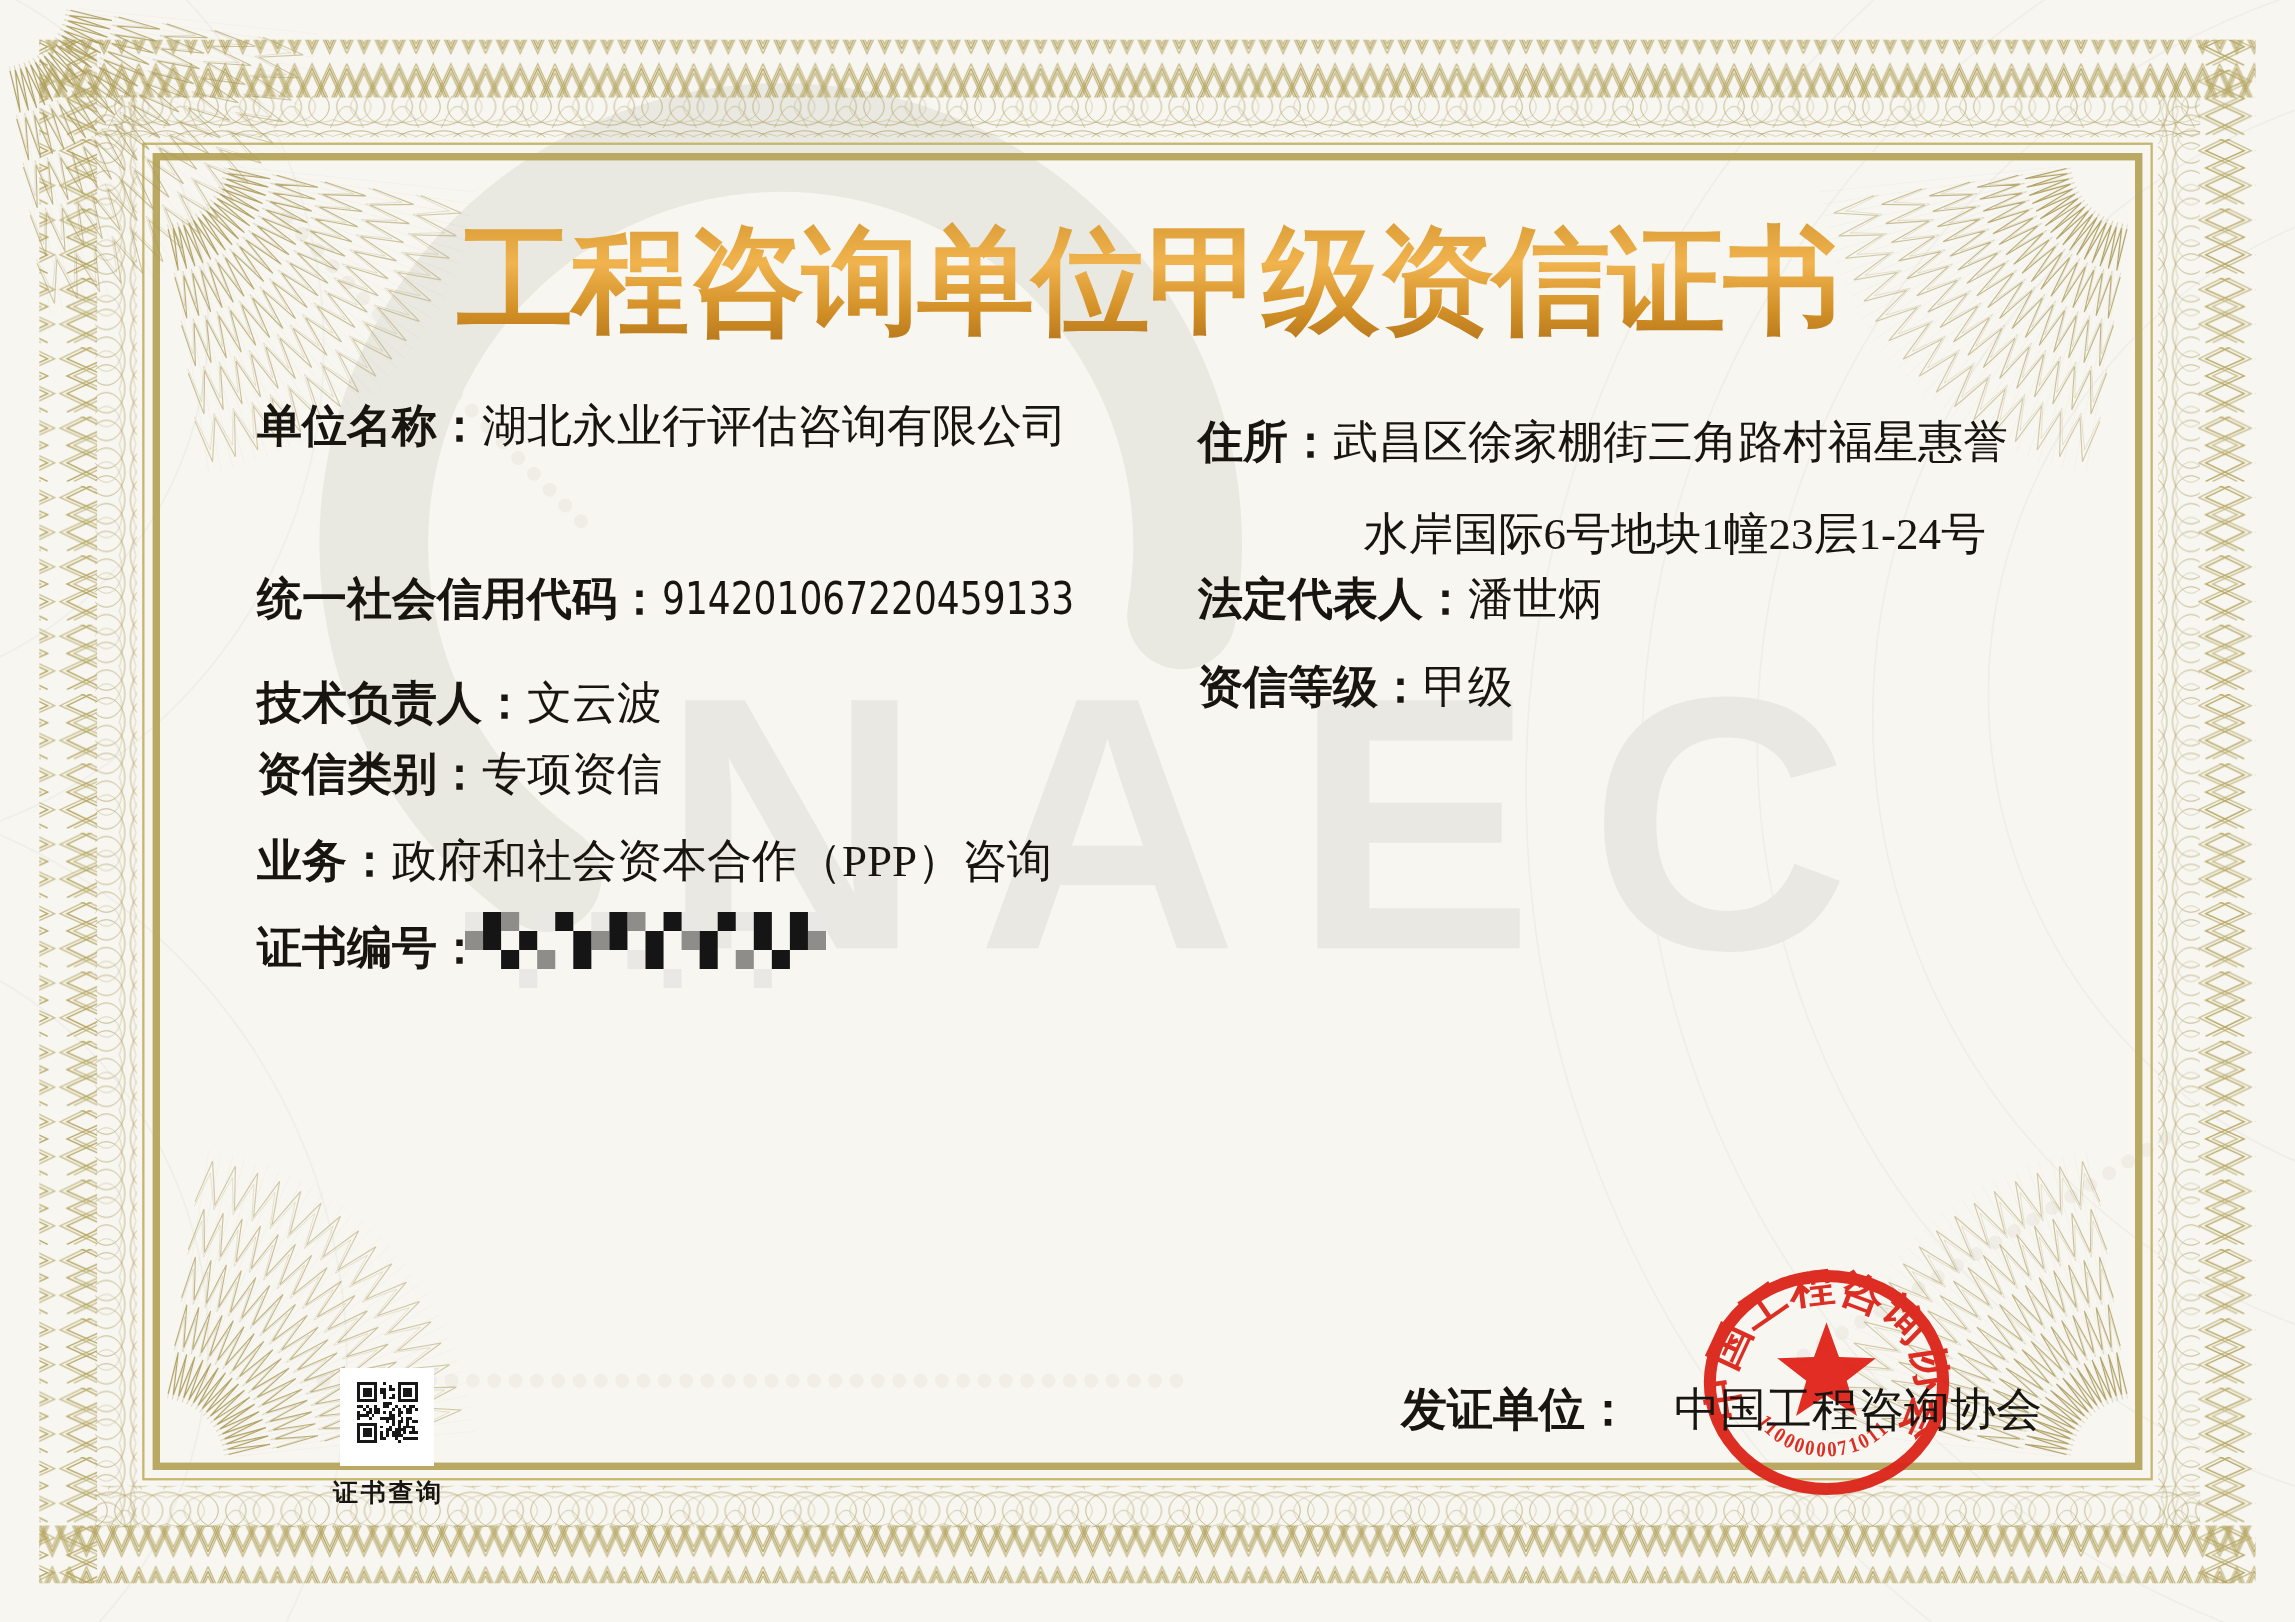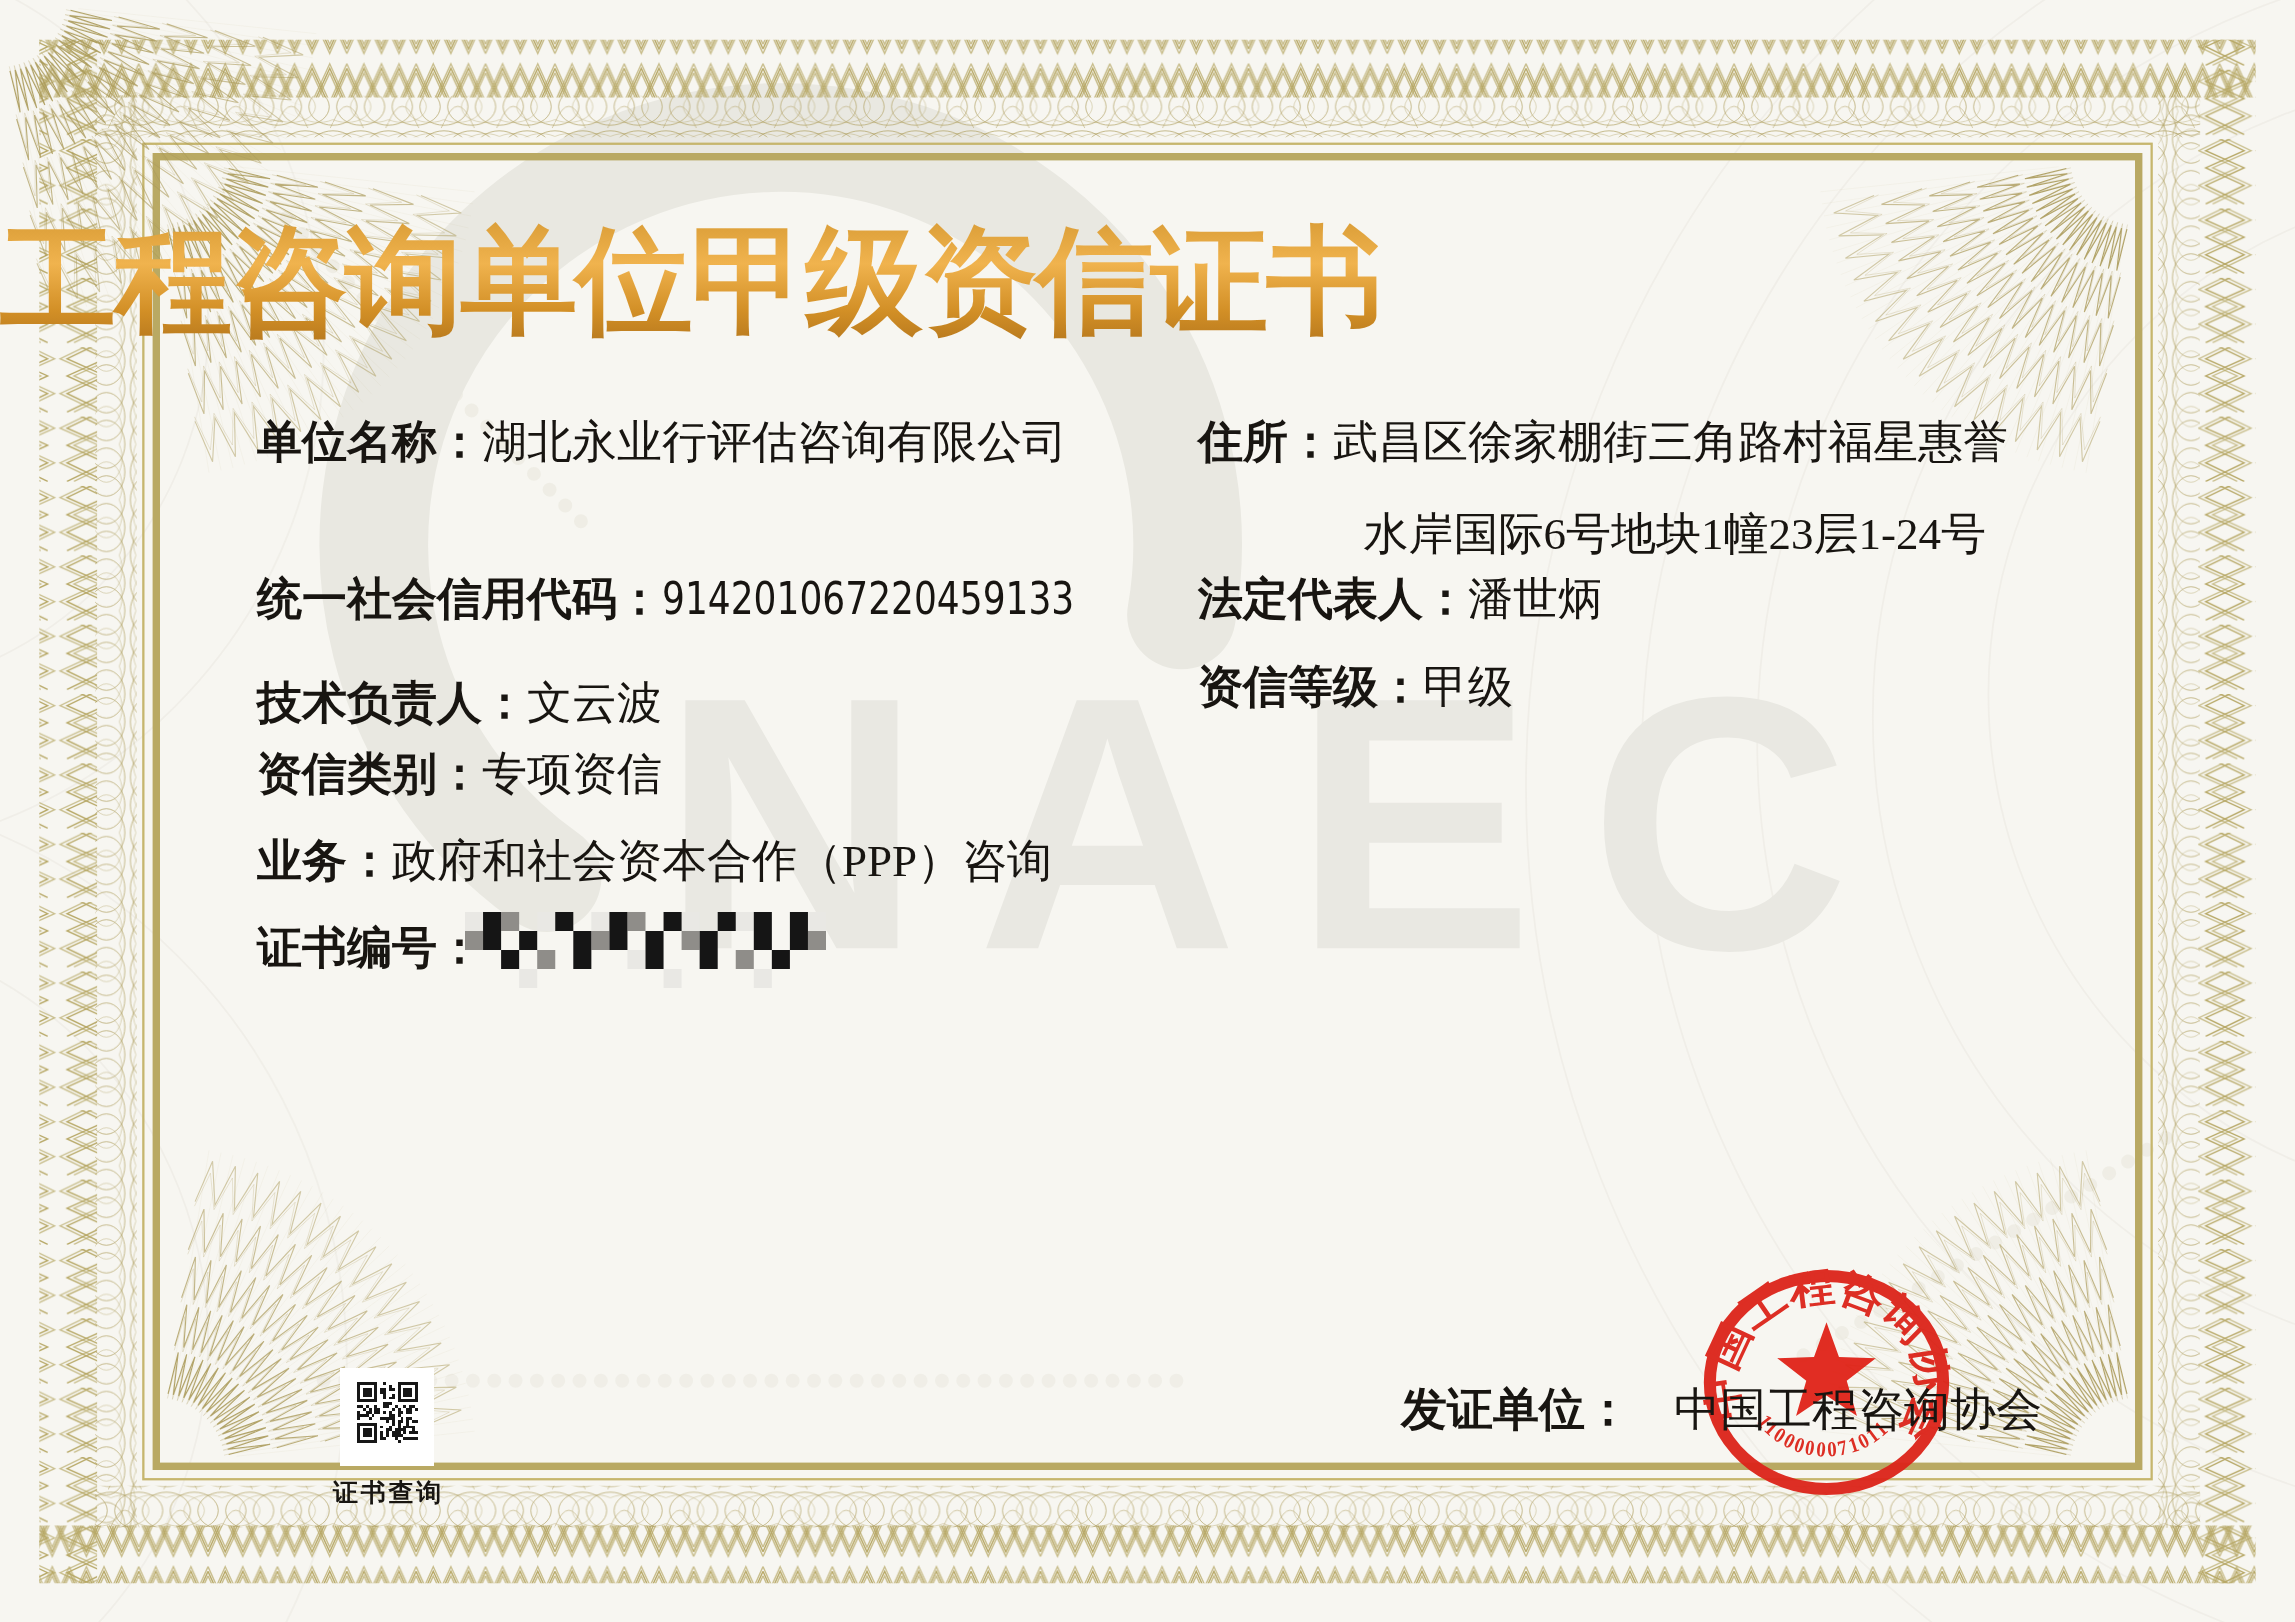--- a/index.html
+++ b/index.html
@@ -6,40 +6,40 @@
   #page{
     position:relative; width:2295px; height:1623px; overflow:hidden;
     background:#f7f6f1;
     font-family:"Liberation Serif","DejaVu Serif",serif;
     color:#181511;
   }
   svg{display:block;}
   .abs{position:absolute;}
   
   #title{
-    position:absolute; left:0; right:0; top:203px; text-align:left;
+    position:absolute; left:0; right:0; top:203px; text-align:center;
     font-family:"Liberation Sans","DejaVu Sans",sans-serif;
     font-weight:900; font-size:117px; letter-spacing:-1.9px;
     color:#cf8f26; white-space:nowrap;
   }
   @supports ((-webkit-background-clip:text) or (background-clip:text)){
     #title{
       background:linear-gradient(180deg,#d2952f 0%,#f0b34e 38%,#d28f26 68%,#a86c19 100%);
       -webkit-background-clip:text; background-clip:text; color:transparent;
     }
   }
   
   .row{position:absolute; display:flex; align-items:flex-start;
        font-size:45px; line-height:1.2; white-space:pre;}
   .lab{font-weight:700;}
   .val{font-weight:400;}
   .addr-lines{display:flex; flex-direction:column;}
   .addr-l2{margin-top:38px; margin-left:30.5px;}
   .num-squeeze{display:inline-block; transform:scaleX(0.8); transform-origin:left center;}
-  #r-unit  {left:257px; top:415px;justify-content:center;}
+  #r-unit  {left:257px; top:399px;justify-content:center;}
   #r-addr  {left:1198px;top:415px;}
   #r-code  {left:257px; top:572px;}
   #r-legal {left:1198px;top:572px;}
   #r-tech  {left:257px; top:660px;margin-top:16px;}
   #r-grade {left:1198px;top:660px;text-align:right;}
   #r-cat   {left:257px; top:747px;}
   #r-biz   {left:257px; top:834px;}
   #r-certno{left:257px; top:921px;}
   #r-valid {left:257px; top:1008px;}
   

